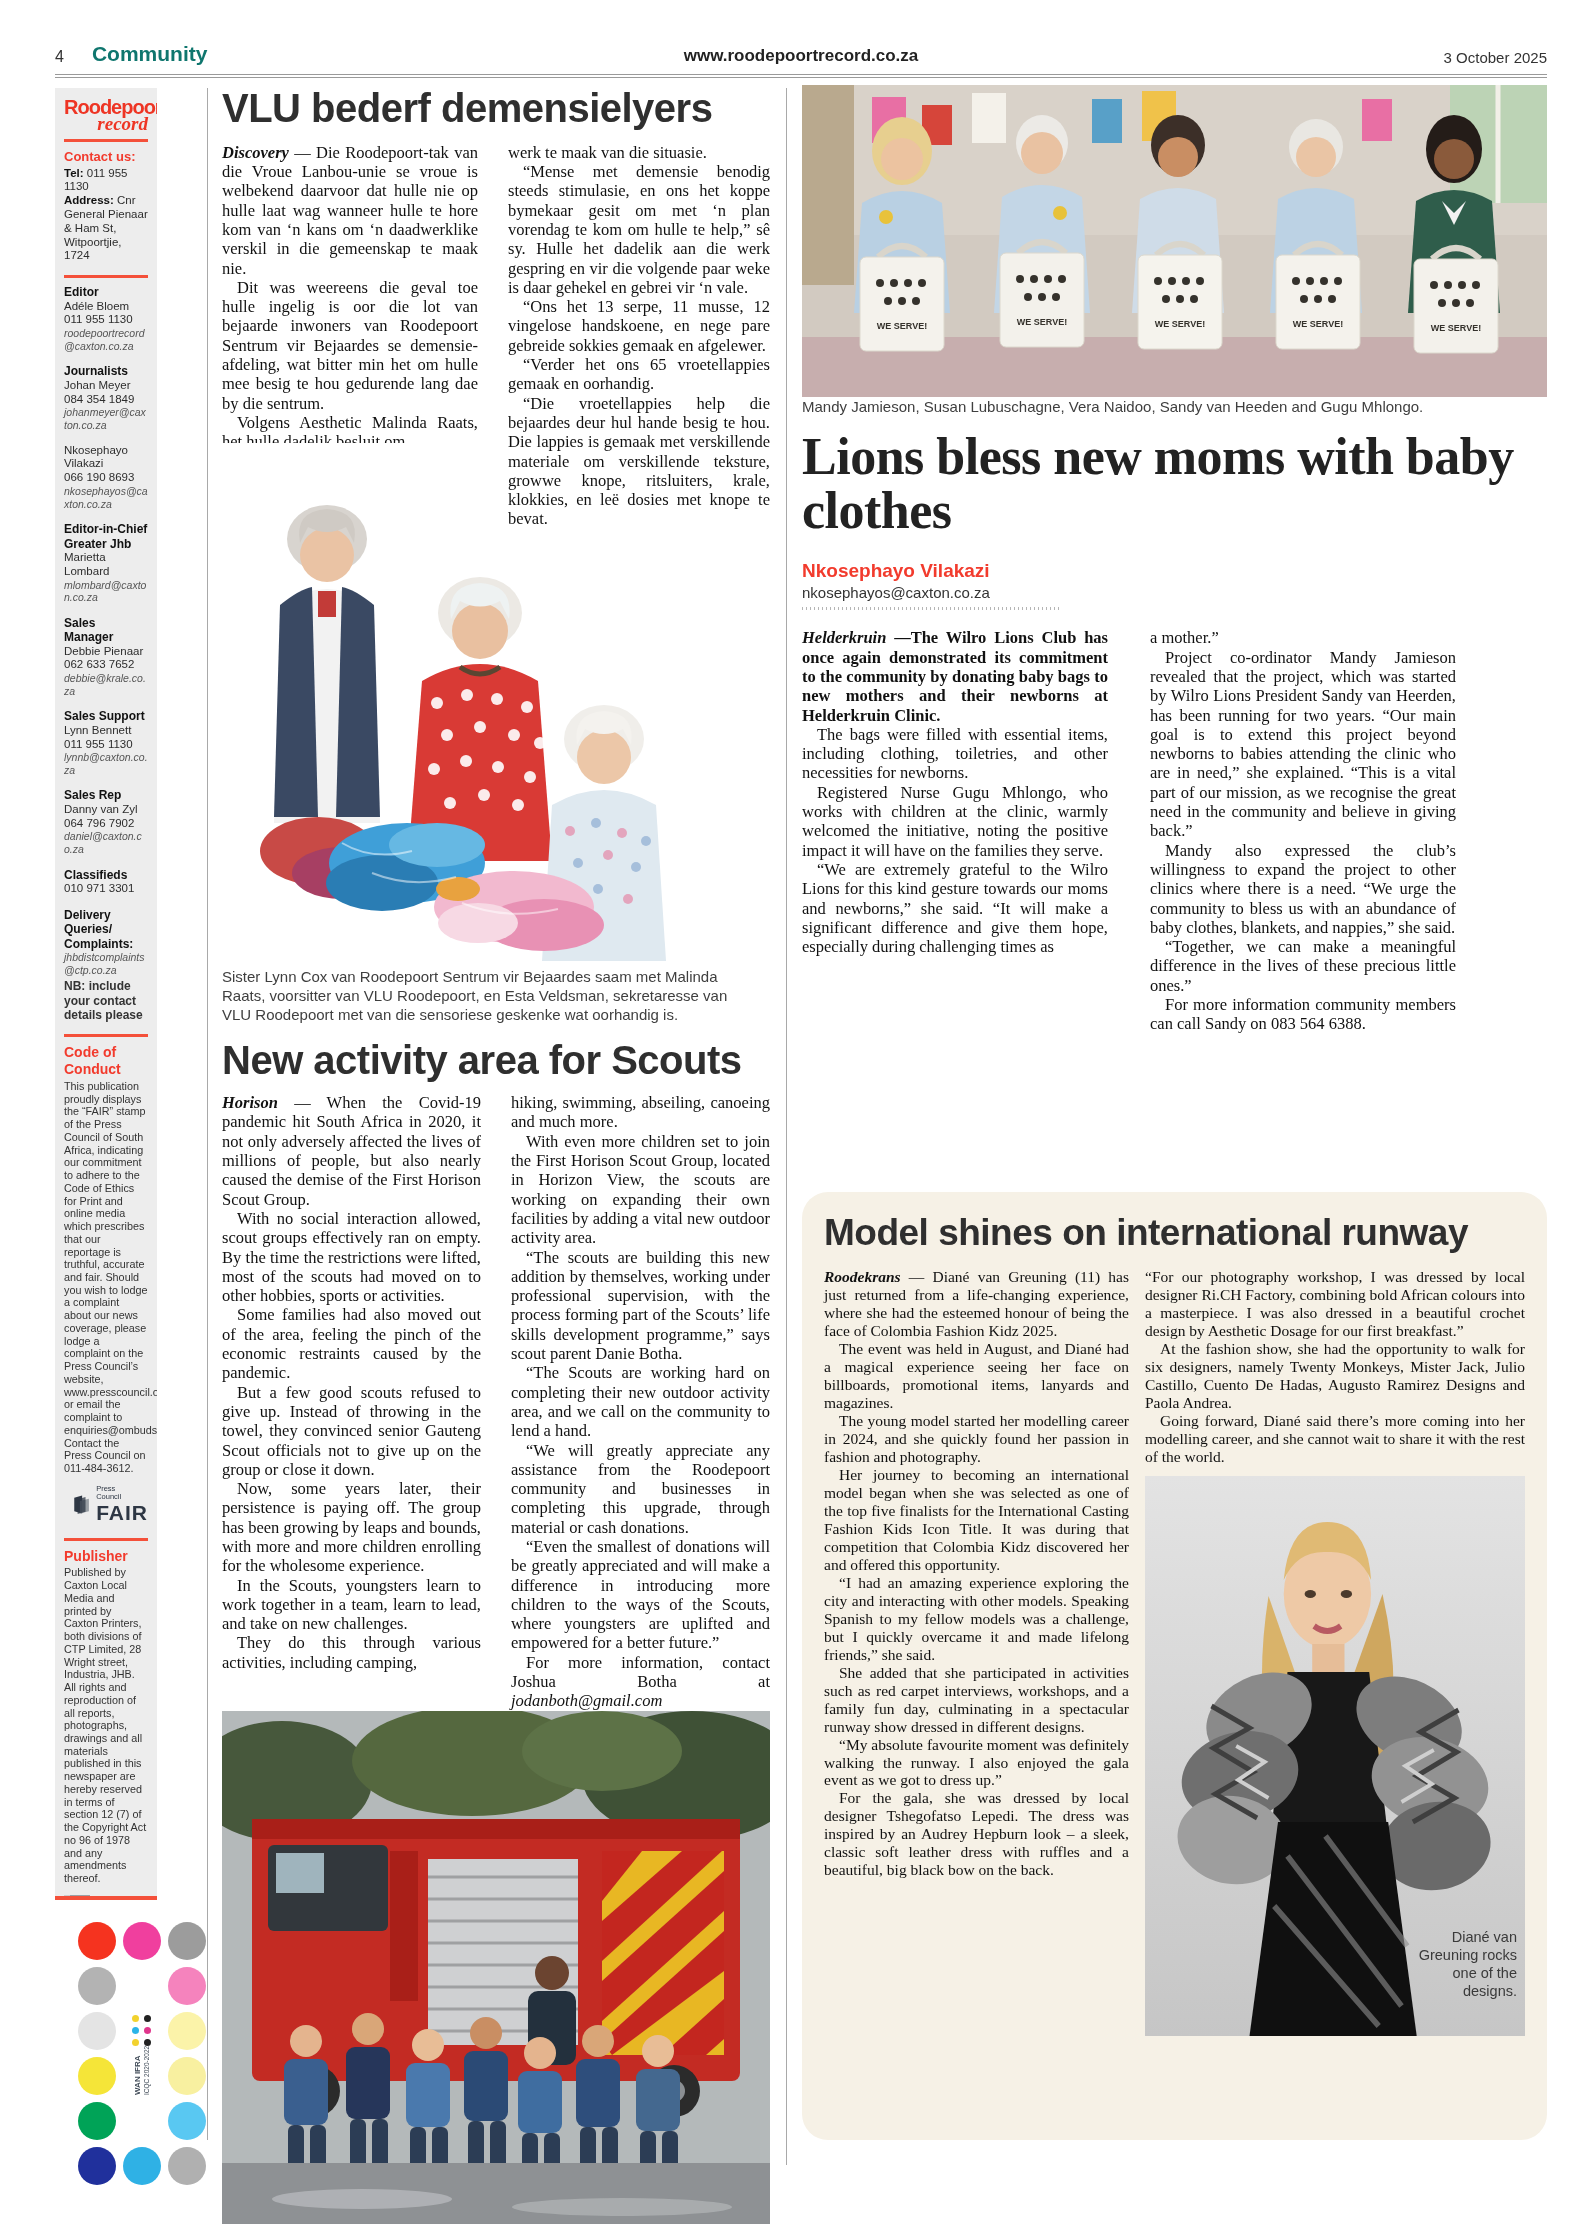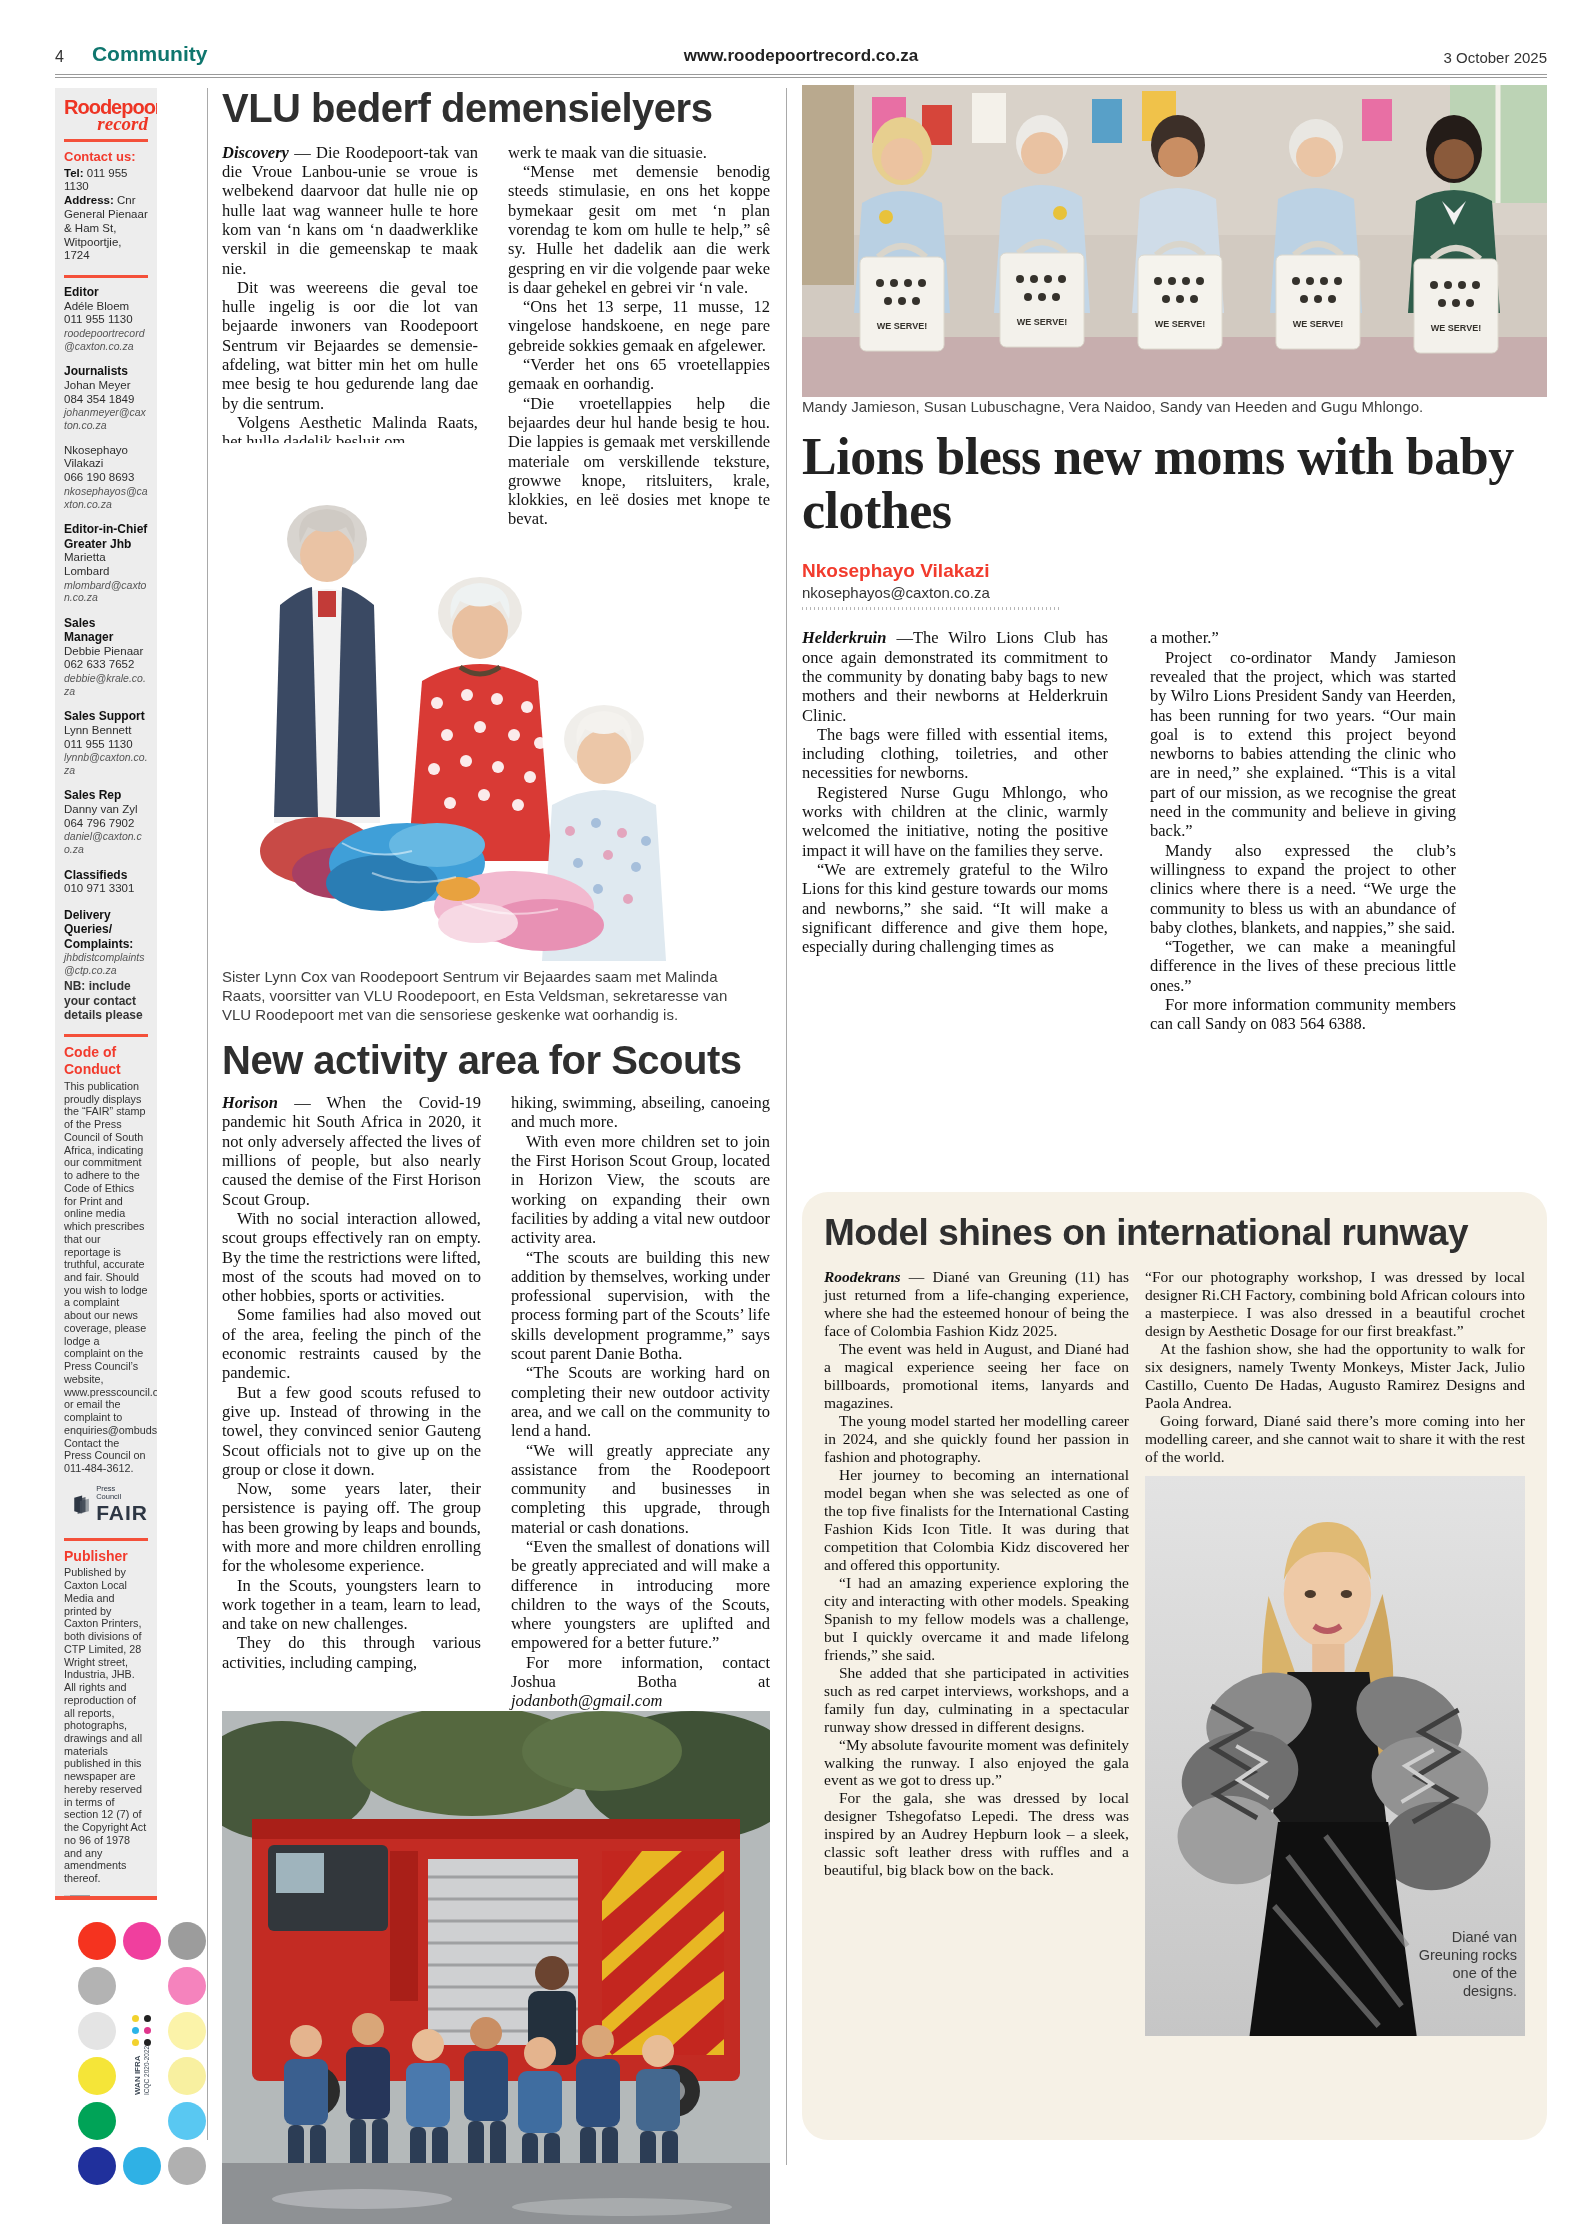--- a/index.html
+++ b/index.html
@@ -48,21 +48,21 @@
   .dot-cell.cmyk { display:grid; grid-template-columns:repeat(2,8px); grid-auto-rows:8px; gap:4px; place-content:center; }
   .dot-cell.cmyk span { width:7px; height:7px; border-radius:50%; }
   .dot-cell.wanifra { display:flex; flex-direction:column; justify-content:center; transform:rotate(-90deg); }
   .dot-cell.wanifra span { font-size:8px; font-weight:bold; color:#3d4855; white-space:nowrap; line-height:1.1; }
   .dot-cell.wanifra span:last-child { font-weight:normal; font-size:6.5px; }
 
   
   .serif-body p { font-family:"Liberation Serif","DejaVu Serif",serif; font-size:16.5px; line-height:1.17; text-align:justify; color:#111; }
   .serif-body p + p { text-indent:15px; }
   b.lead { font-style:italic; font-family:"Liberation Serif",serif; }
-  p.bold-para { font-weight:normal; }
+  p.bold-para { font-weight:bold; }
   .caption { font-size:15px; line-height:1.28; color:#3f3f3f; }
 
   
   .left-section { position:absolute; left:222px; top:88px; width:548px; }
   .headline-sans { font-size:40px; font-weight:bold; color:#2f2f2f; letter-spacing:-.5px; line-height:1.02; }
   .vlu-body { position:relative; height:818px; margin-top:14px; }
   .vlu-c1 { position:absolute; left:0; top:0; width:256px; }
   .vlu-c2 { position:absolute; left:286px; top:0; width:262px; z-index:2; }
   .wrap-tri { float:left; width:150px; height:128px; shape-outside:polygon(0 0,100% 100%,0 100%); }
   .vlu-photo { position:absolute; left:0; top:300px; width:470px; height:518px; z-index:1; }

